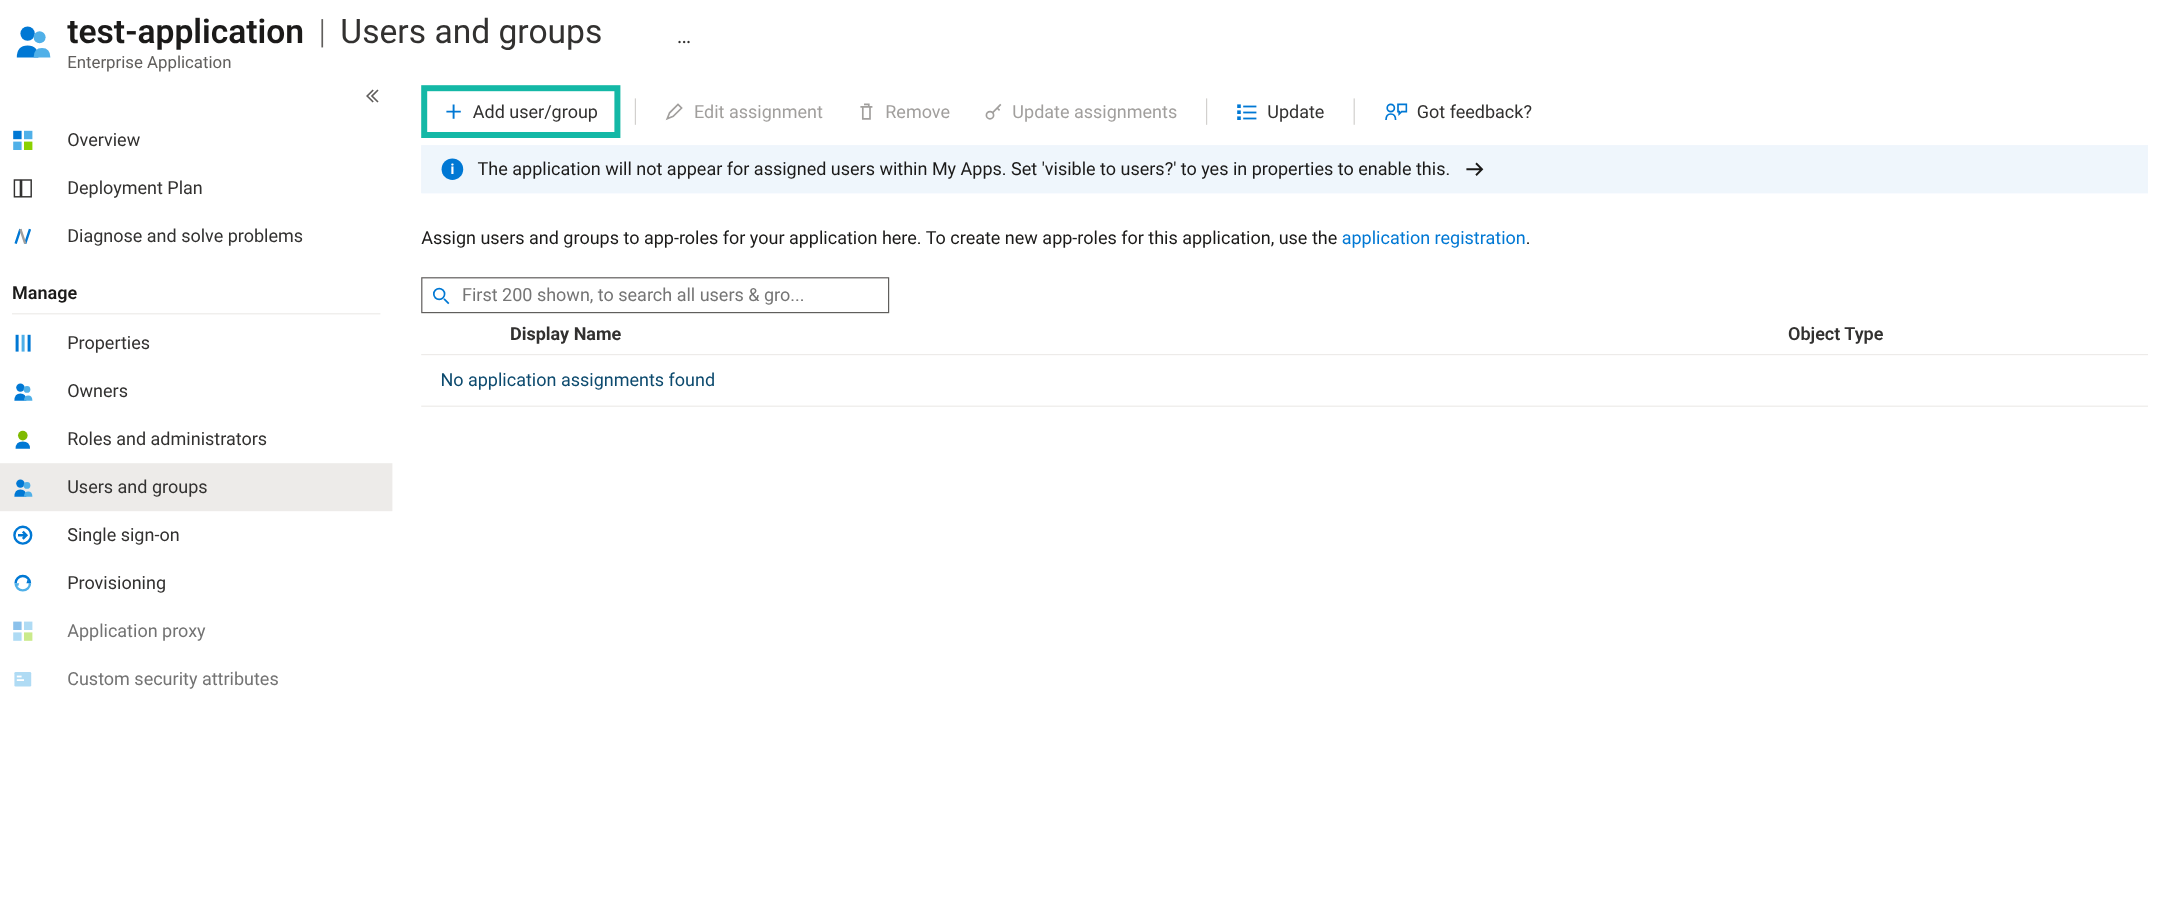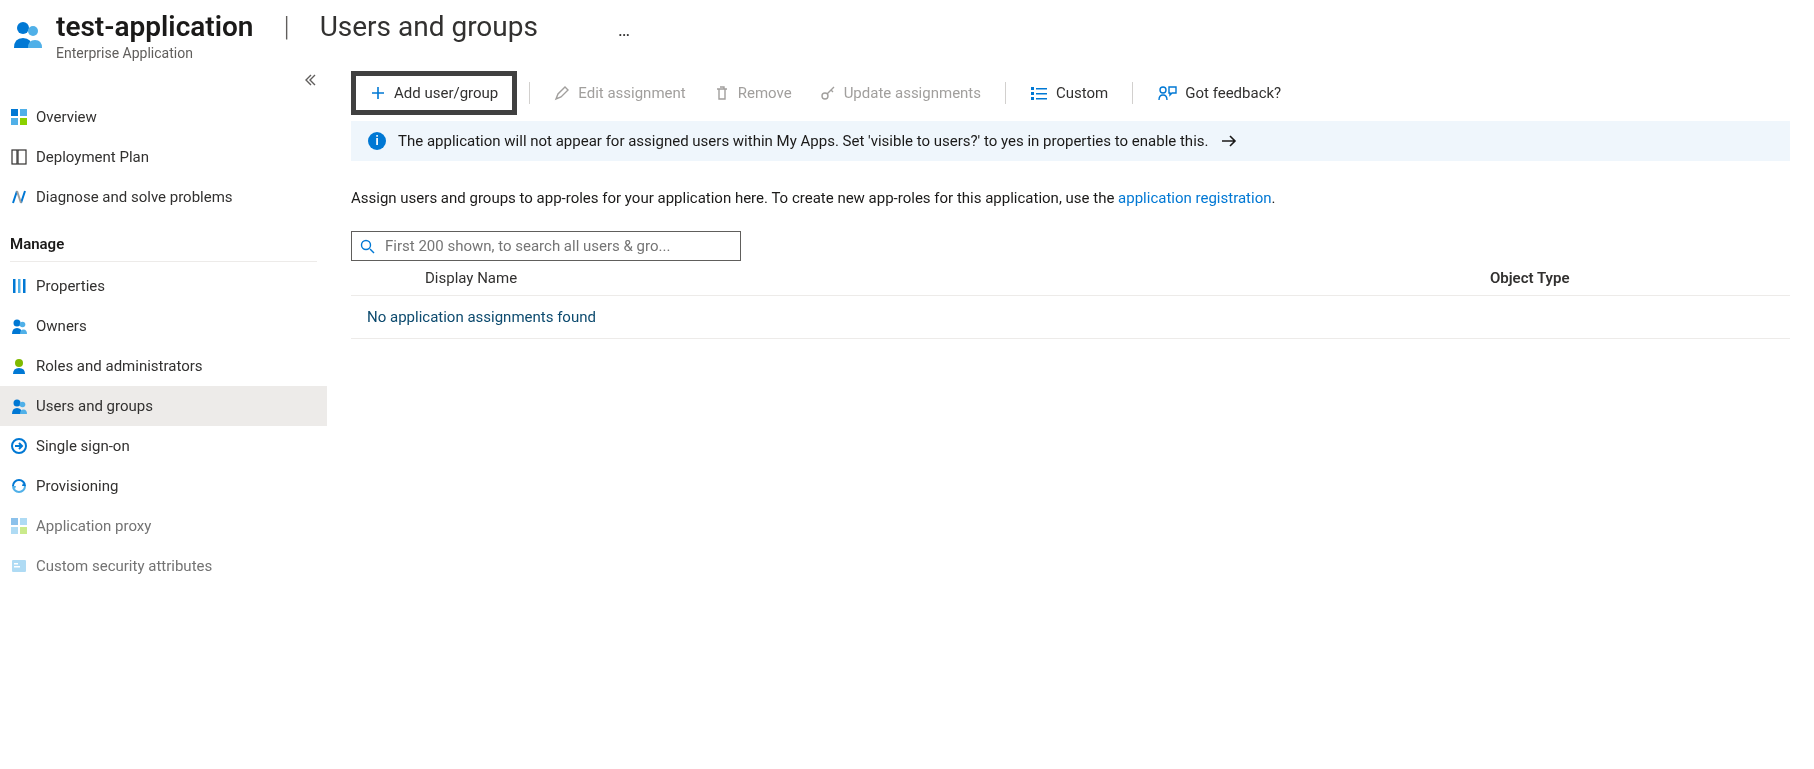--- a/index.html
+++ b/index.html
@@ -30,21 +30,21 @@
     margin-right: 10px;
     flex-shrink: 0;
   }
   .header-text {
     display: flex;
     flex-direction: column;
   }
   .header-title-line {
     display: flex;
     align-items: baseline;
-    gap: 30px;
+    gap: 12px;
   }
   .header-app {
     font-size: 28px;
     font-weight: 600;
     color: #1b1a19;
   }
   .header-sep {
     font-size: 28px;
     font-weight: 300;
     color: #605e5c;
@@ -88,21 +88,21 @@
     cursor: pointer;
     color: #605e5c;
     font-size: 14px;
   }
   .nav-item {
     display: flex;
     align-items: center;
     height: 40px;
     padding: 0 10px;
     cursor: pointer;
-    gap: 8px;
+    gap: 28px;
   }
   .nav-item.selected {
     background: #edebe9;
   }
   .nav-item.disabled {
     color: #737373;
     cursor: default;
   }
   .nav-icon {
     width: 18px;
@@ -160,21 +160,21 @@
   .tb-btn .icon {
     display: inline-flex;
   }
   .tb-sep {
     width: 1px;
     height: 22px;
     background: #d2d0ce;
     margin: 0 8px;
   }
   .highlight-box {
-    border: 5px solid #404040;
+    border: 5px solid #14b8a6;
     padding: 2px 2px;
     display: inline-flex;
   }
 
   
   .info-banner {
     background: #eff6fc;
     border: 1px solid #eff6fc;
     display: flex;
     align-items: center;
@@ -246,21 +246,21 @@
     display: flex;
     align-items: center;
     border-bottom: 1px solid #edebe9;
     padding: 8px 0;
   }
   .col-check {
     width: 50px;
   }
   .col-name {
     flex: 1;
-    font-weight: 400;
+    font-weight: 700;
     font-size: 15px;
     padding-left: 24px;
   }
   .col-type {
     width: 300px;
     font-weight: 600;
     font-size: 15px;
   }
   .table-body {
     padding: 12px 0 12px 16px;
@@ -487,21 +487,21 @@
           <span class="icon">
             <svg width="18" height="16" viewBox="0 0 18 16">
               <rect x="1" y="2" width="3" height="3" fill="#0078d4"></rect>
                 <rect x="6" y="3" width="11" height="1.5" fill="#0078d4"></rect>
               <rect x="1" y="7" width="3" height="3" fill="#0078d4"></rect>
                 <rect x="6" y="8" width="11" height="1.5" fill="#0078d4"></rect>
               <rect x="1" y="12" width="3" height="3" fill="#0078d4"></rect>
                 <rect x="6" y="13" width="11" height="1.5" fill="#0078d4"></rect>
             </svg>
           </span>
-          <span>Custom</span>
+          <span>Update</span>
         </button>
 
         <span class="tb-sep"></span>
 
         <button class="tb-btn">
           <span class="icon">
             <svg width="20" height="16" viewBox="0 0 20 16">
               <circle cx="6" cy="5" r="3" fill="none" stroke="#0078d4" stroke-width="1.4"></circle>
               <path d="M2 15 Q2 10 6 10 Q10 10 10 15" fill="none" stroke="#0078d4" stroke-width="1.4"></path>
               <path d="M12 2 H19 V8 H15 L13 10 V8 H12 Z" fill="none" stroke="#0078d4" stroke-width="1.4"></path>

